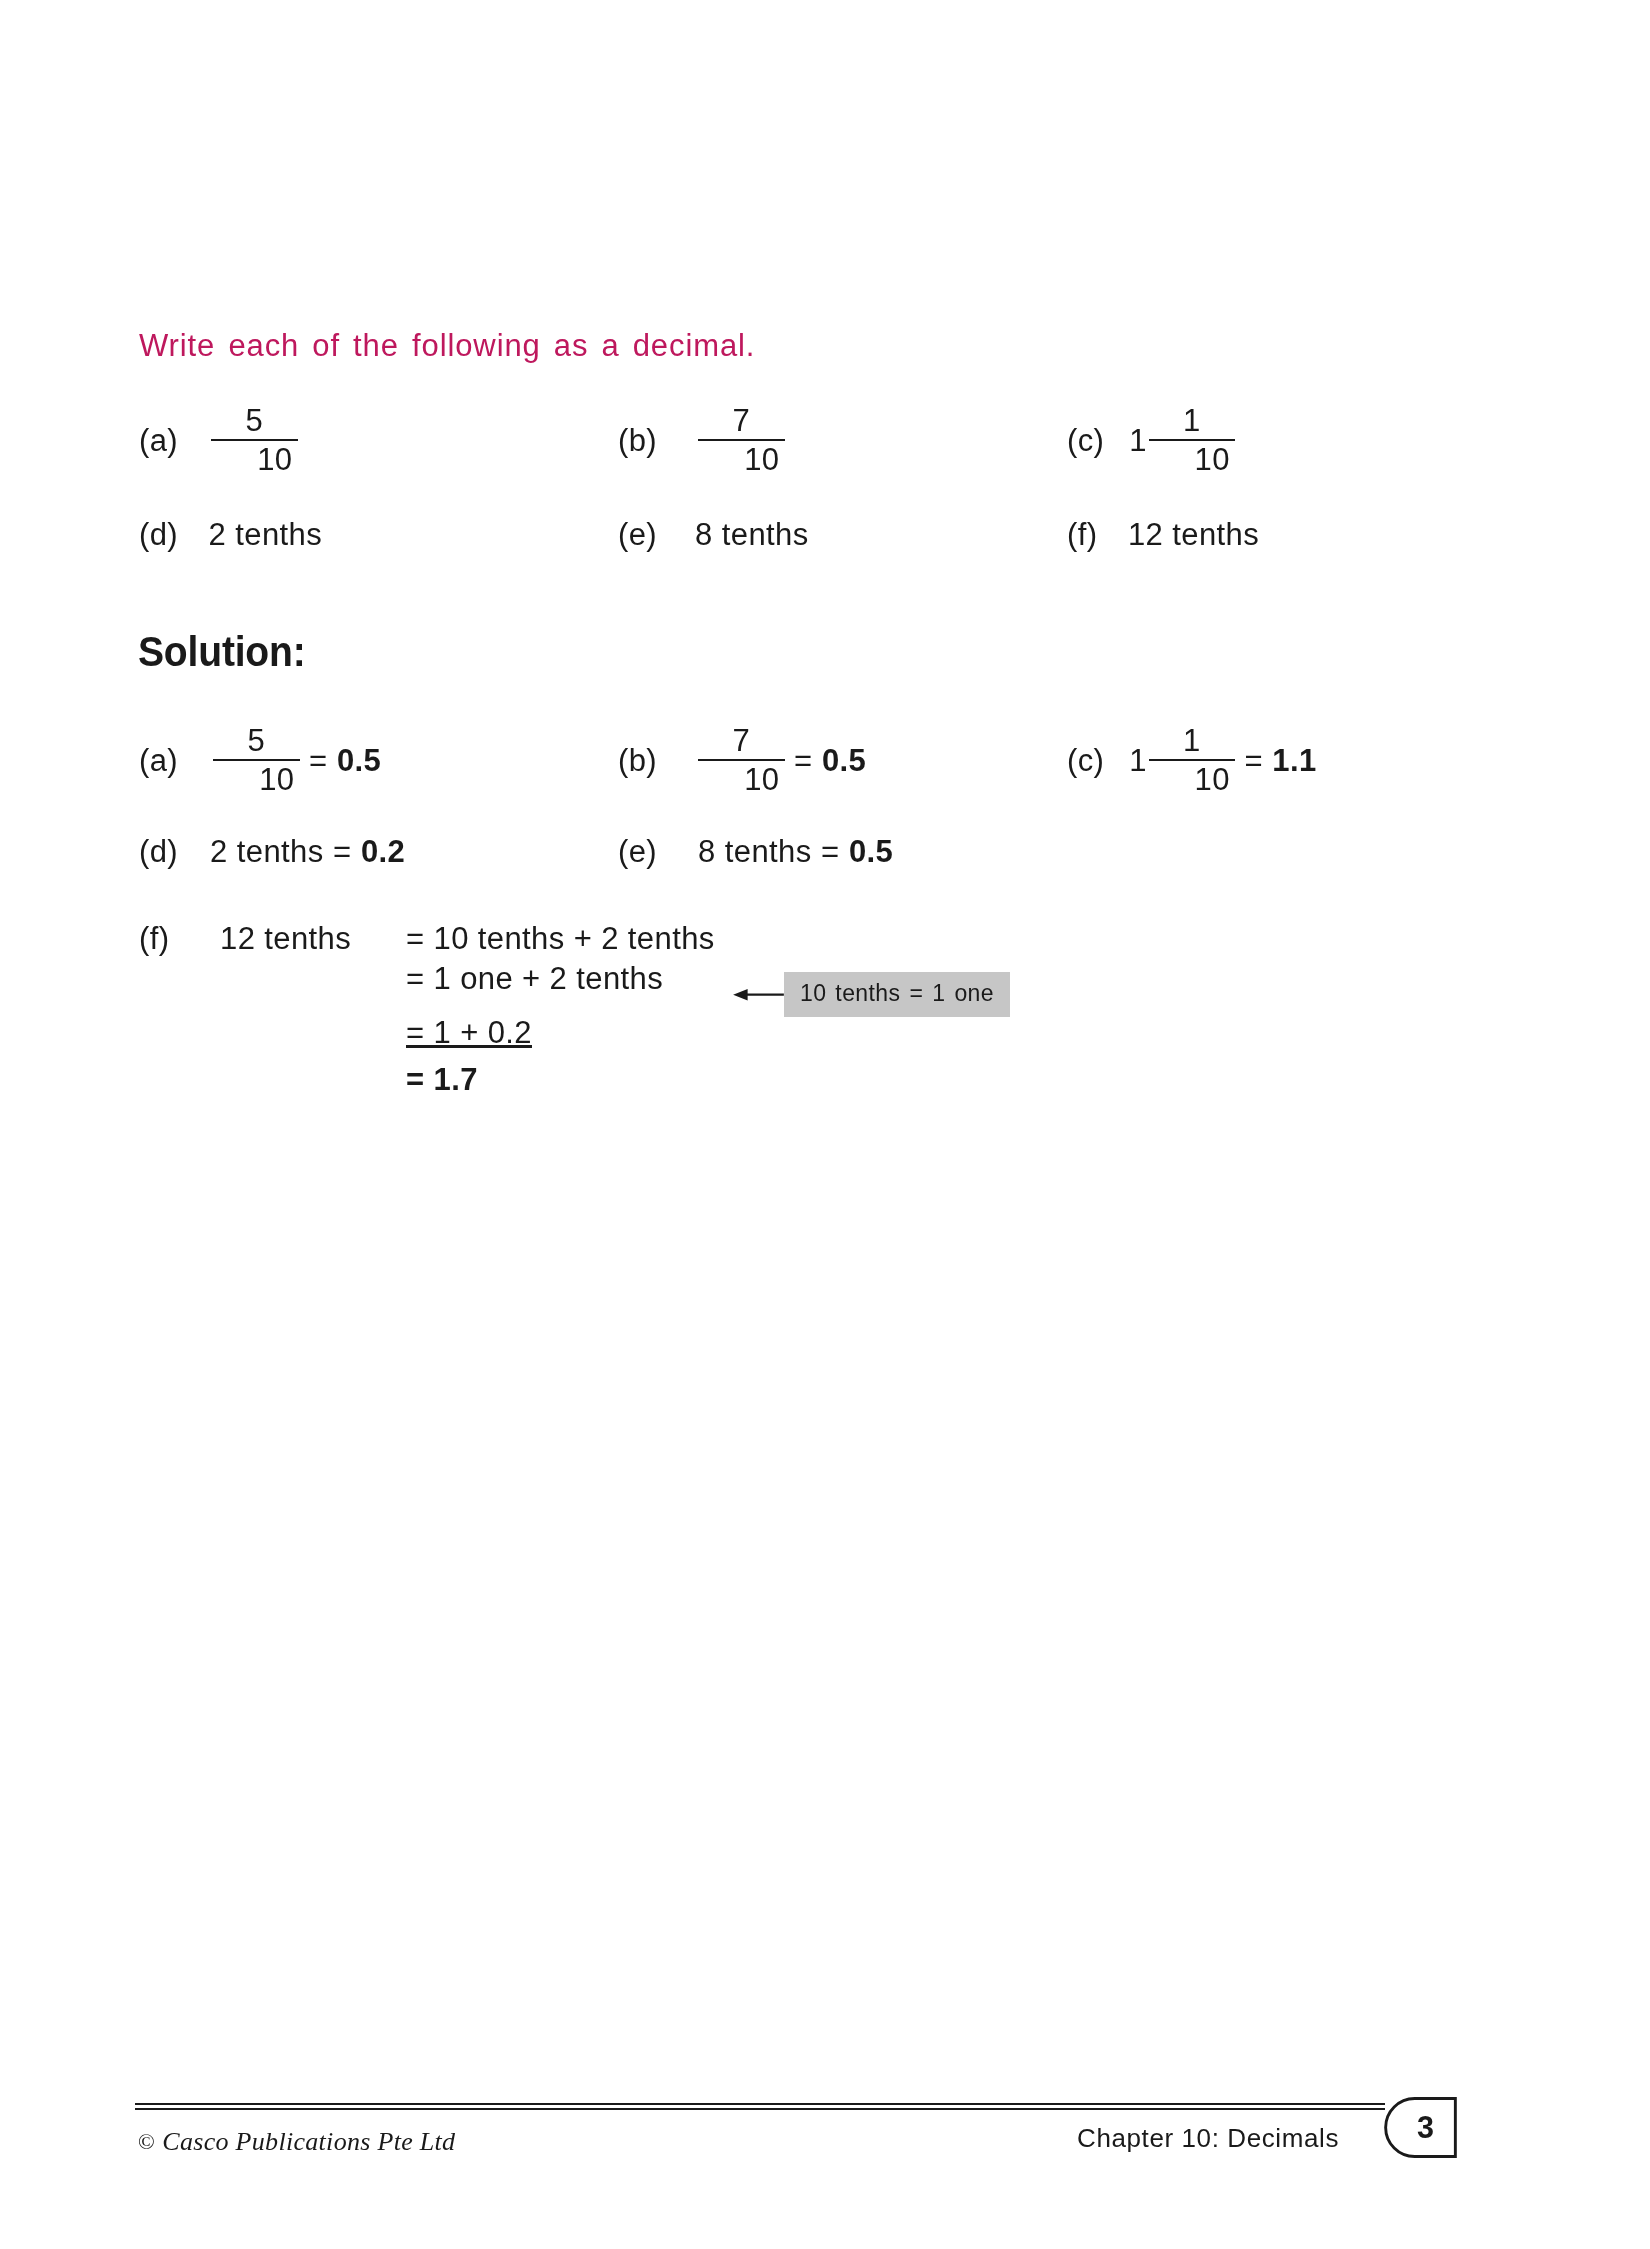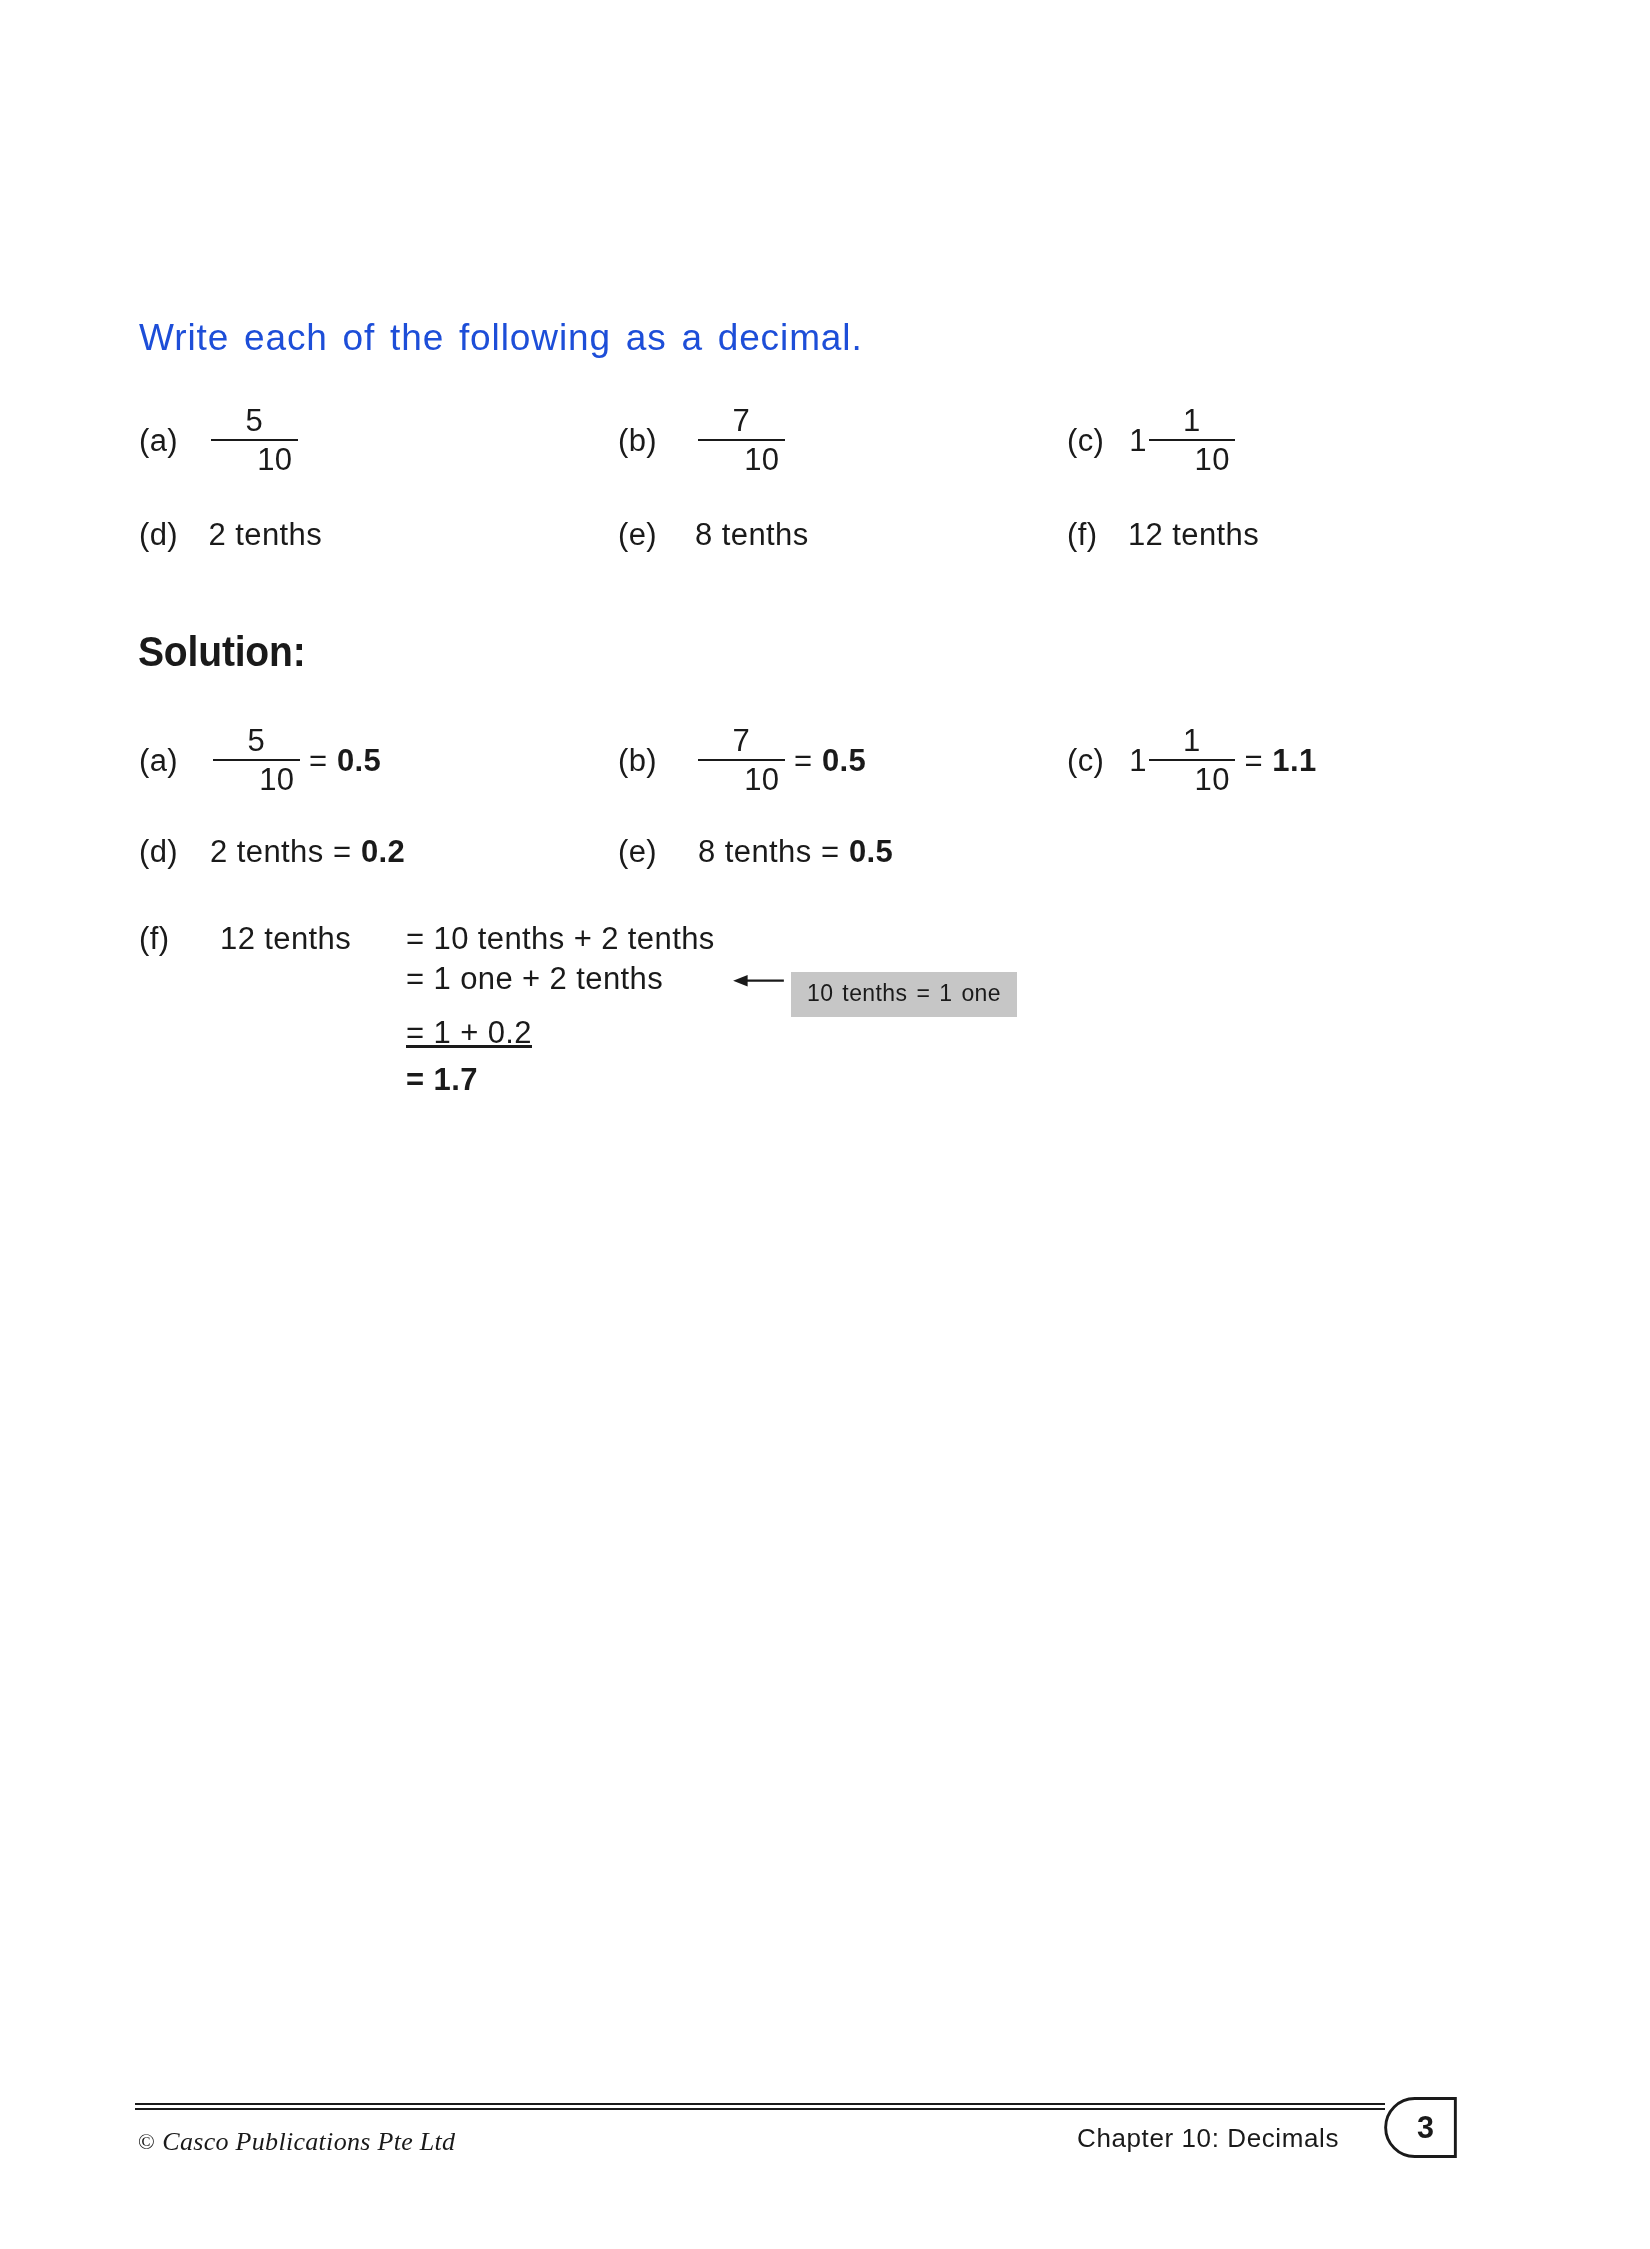--- a/index.html
+++ b/index.html
@@ -64,26 +64,26 @@
     color: #1a1a1a;
     font-stretch: condensed;
     transform: scaleX(0.93);
     transform-origin: left center;
   }
 
   
   .instruction {
     position: absolute;
     left: 139px;
-    top: 317px;
-    font-size: 37px;
+    top: 328px;
+    font-size: 31px;
     letter-spacing: 0.9px;
     word-spacing: 3.6px;
     white-space: nowrap;
-    color: #1d4ed8;
+    color: #be185d;
   }
 
   
   .item {
     position: absolute;
     display: flex;
     align-items: center;
     font-size: 31px;
     letter-spacing: 0.4px;
     white-space: nowrap;
@@ -170,22 +170,21 @@
     position: absolute;
     left: 267px;
   }
 
   
   .callout-wrap {
     position: absolute;
     left: 733px;
     top: 972px;
     display: flex;
-    align-items: flex-start;
-    gap: 7px;
+    align-items: center;
   }
   .callout-arrow {
     width: 51px;
     height: 17.4px;
     position: relative;
     flex: none;
   }
   .callout-box {
     background: #c6c6c6;
     color: #1a1a1a;

